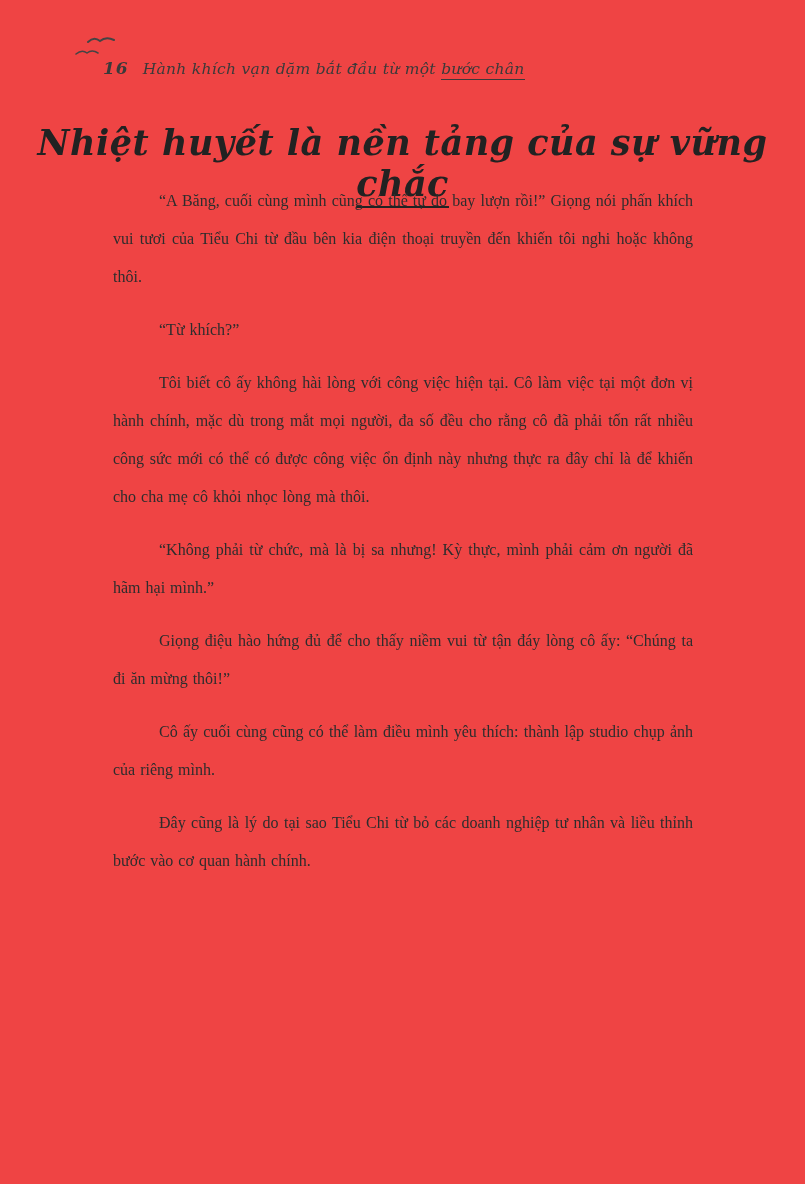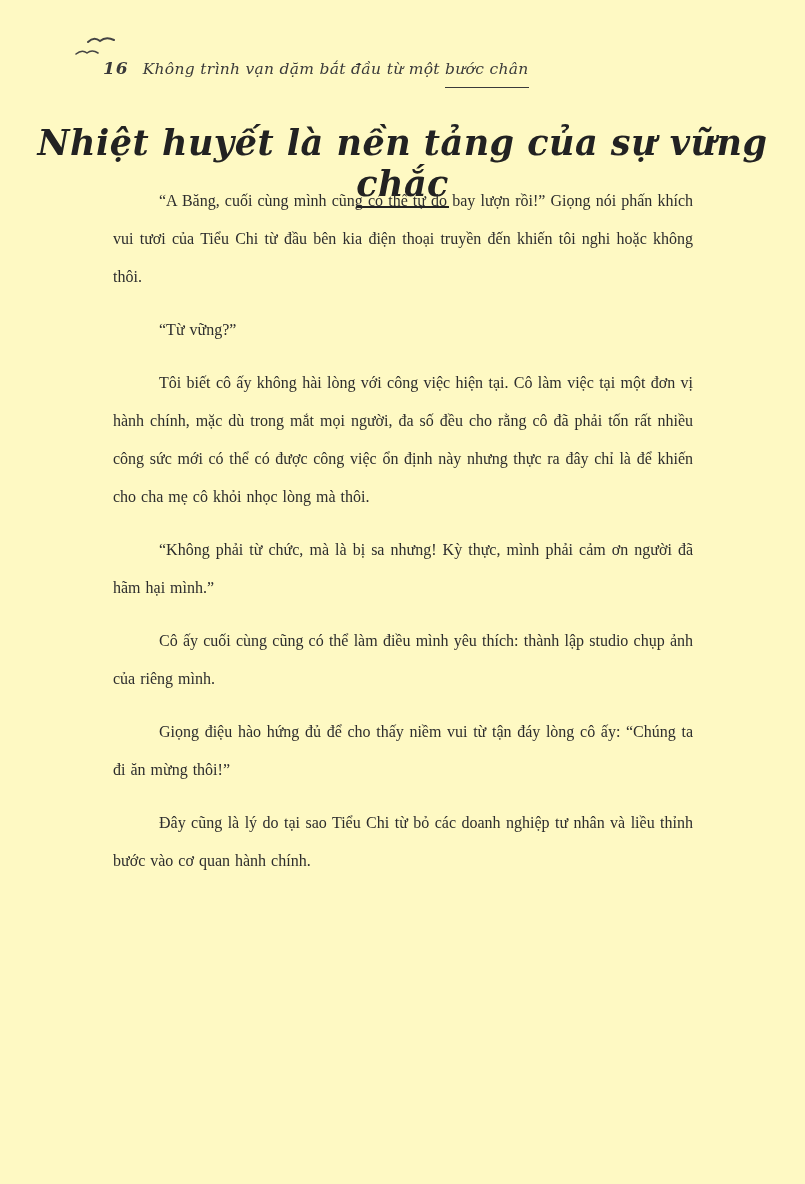--- a/index.html
+++ b/index.html
@@ -4,21 +4,21 @@
 <style>
   html, body {
     margin: 0;
     padding: 0;
     background: #ffffff;
   }
   .page {
     position: relative;
     width: 805px;
     height: 1184px;
-    background: #fef9c3;
+    background: #ef4444;
     overflow: hidden;
     font-family: "Liberation Serif", serif;
     color: #2d2d2d;
   }
   .top-ornament {
     position: absolute;
     top: 34px;
     left: 74px;
     width: 46px;
     height: 26px;
@@ -38,21 +38,21 @@
     font-size: 17px;
     font-weight: bold;
     letter-spacing: 1px;
   }
   .running-header-text {
     font-size: 15.5px;
     letter-spacing: 0.3px;
   }
   .underlined-light {
     border-bottom: 1.5px solid #3a3a3a;
-    padding-bottom: 9px;
+    padding-bottom: 1px;
   }
   .chapter-title {
     position: absolute;
     top: 122px;
     left: 0;
     width: 100%;
     text-align: center;
     font-family: "DejaVu Serif", serif;
     font-style: italic;
     font-weight: bold;
@@ -85,28 +85,28 @@
 
 <div class="page">
 
   <svg class="top-ornament" viewBox="0 0 46 26" fill="none" xmlns="http://www.w3.org/2000/svg">
     <path d="M14 8 Q20 2 26 7 Q32 2 40 6" stroke="#444444" stroke-width="2" fill="none" stroke-linecap="round"></path>
     <path d="M2 20 Q8 15 13 19 Q18 15 24 19" stroke="#444444" stroke-width="1.6" fill="none" stroke-linecap="round"></path>
   </svg>
 
   <div class="running-header">
     <span class="page-number">16</span>
-    <span class="running-header-text"><span>Không trình vạn dặm bắt đầu từ một </span><span class="underlined-light">bước chân</span></span>
+    <span class="running-header-text"><span>Hành khích vạn dặm bắt đầu từ một </span><span class="underlined-light">bước chân</span></span>
   </div>
 
   <div class="chapter-title"><span>Nhiệt huyết là nền tảng của sự vững </span><span class="underlined-heavy">chắc</span></div>
 
   <div class="body-text">
     <p>“A Băng, cuối cùng mình cũng có thể tự do bay lượn rồi!” Giọng nói phấn khích vui tươi của Tiểu Chi từ đầu bên kia điện thoại truyền đến khiến tôi nghi hoặc không thôi.</p>
-    <p>“Từ vững?”</p>
+    <p>“Từ khích?”</p>
     <p>Tôi biết cô ấy không hài lòng với công việc hiện tại. Cô làm việc tại một đơn vị hành chính, mặc dù trong mắt mọi người, đa số đều cho rằng cô đã phải tốn rất nhiều công sức mới có thể có được công việc ổn định này nhưng thực ra đây chỉ là để khiến cho cha mẹ cô khỏi nhọc lòng mà thôi.</p>
     <p>“Không phải từ chức, mà là bị sa nhưng! Kỳ thực, mình phải cảm ơn người đã hãm hại mình.”</p>
+    <p>Giọng điệu hào hứng đủ để cho thấy niềm vui từ tận đáy lòng cô ấy: “Chúng ta đi ăn mừng thôi!”</p>
     <p>Cô ấy cuối cùng cũng có thể làm điều mình yêu thích: thành lập studio chụp ảnh của riêng mình.</p>
-    <p>Giọng điệu hào hứng đủ để cho thấy niềm vui từ tận đáy lòng cô ấy: “Chúng ta đi ăn mừng thôi!”</p>
     <p>Đây cũng là lý do tại sao Tiểu Chi từ bỏ các doanh nghiệp tư nhân và liều thỉnh bước vào cơ quan hành chính.</p>
   </div>
 
 </div>
 
 </body></html>

